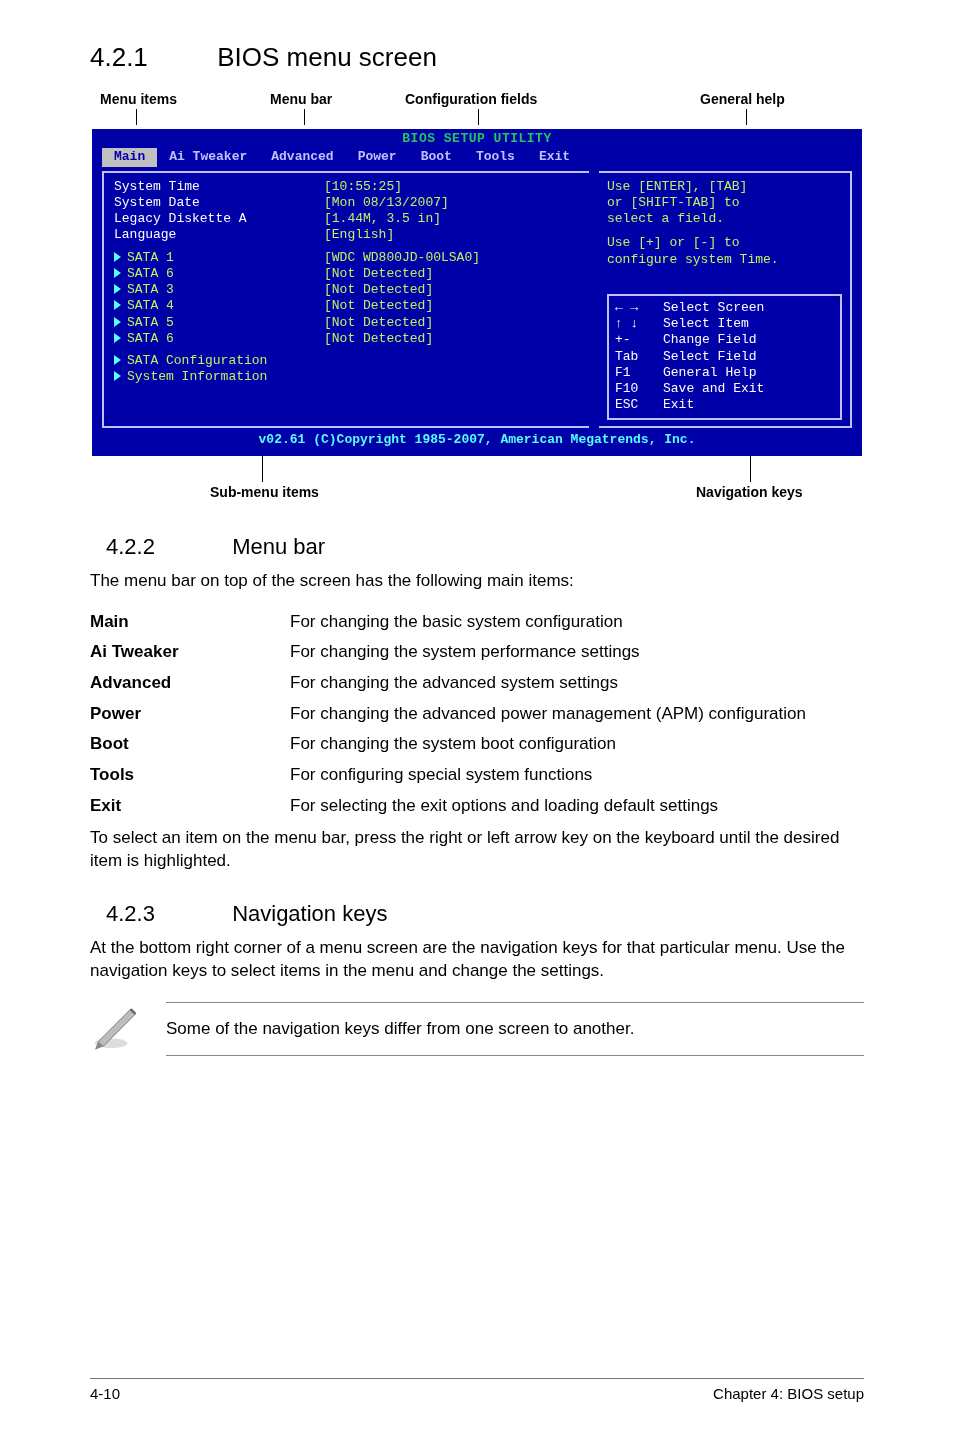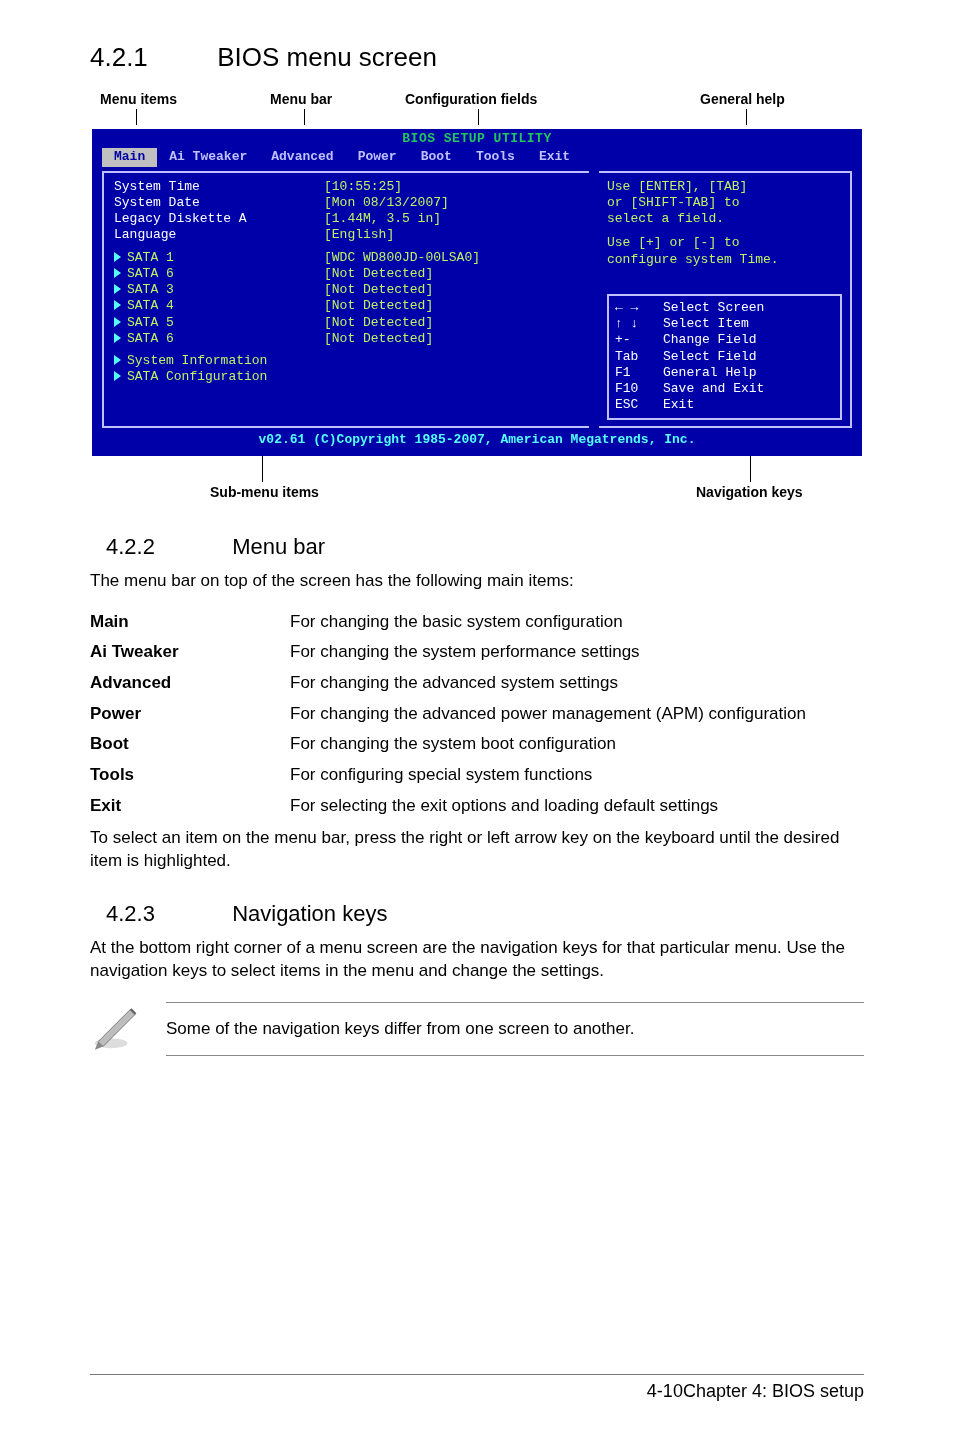--- a/index.html
+++ b/index.html
@@ -211,22 +211,22 @@
     font-size: 17px;
   }
 
   
   .page-footer {
     position: absolute;
     left: 90px;
     right: 90px;
     bottom: 36px;
     display: flex;
-    justify-content: flex-end;
-    font-size: 18px;
+    justify-content: space-between;
+    font-size: 15px;
     border-top: 1px solid #777;
     padding-top: 6px;
   }
 </style>
 </head>
 <body>
 
 <div class="page">
 
   <h2 class="section">
@@ -298,24 +298,24 @@
           <span class="key cy"><span class="tri"></span><span>SATA 5</span></span>
           <span class="val cy">[Not Detected]</span>
         </div>
         <div class="row">
           <span class="key cy"><span class="tri"></span><span>SATA 6</span></span>
           <span class="val cy">[Not Detected]</span>
         </div>
         <div style="height:6px"></div>
 
         <div class="row">
+          <span class="key cy"><span class="tri"></span><span>SATA Configuration</span></span>
+        </div>
+        <div class="row">
           <span class="key cy"><span class="tri"></span><span>System Information</span></span>
-        </div>
-        <div class="row">
-          <span class="key cy"><span class="tri"></span><span>SATA Configuration</span></span>
         </div>
       </div>
 
       <div class="bios-right">
         <div class="cy">
           <div>Use [ENTER], [TAB]</div>
           <div>or [SHIFT-TAB] to</div>
           <div>select a field.</div>
           <div style="height:8px"></div>
           <div>Use [+] or [-] to</div>

